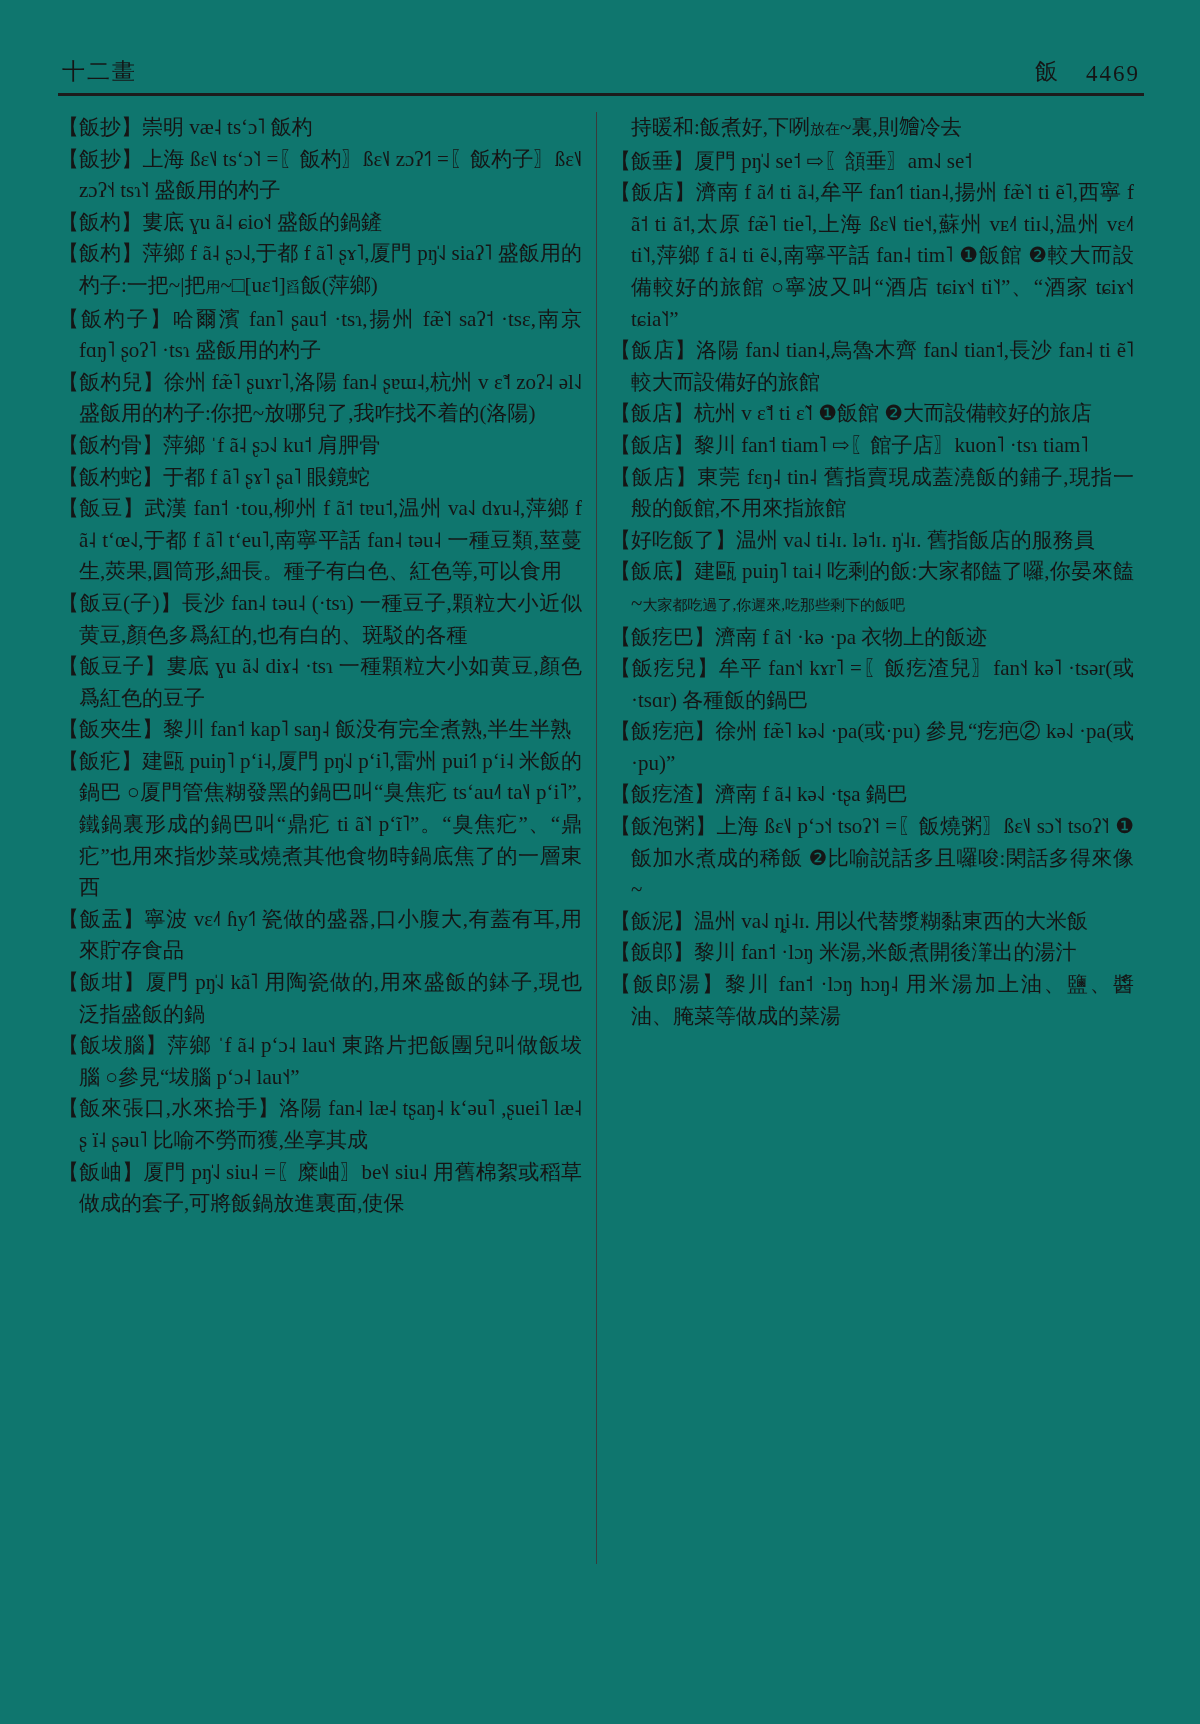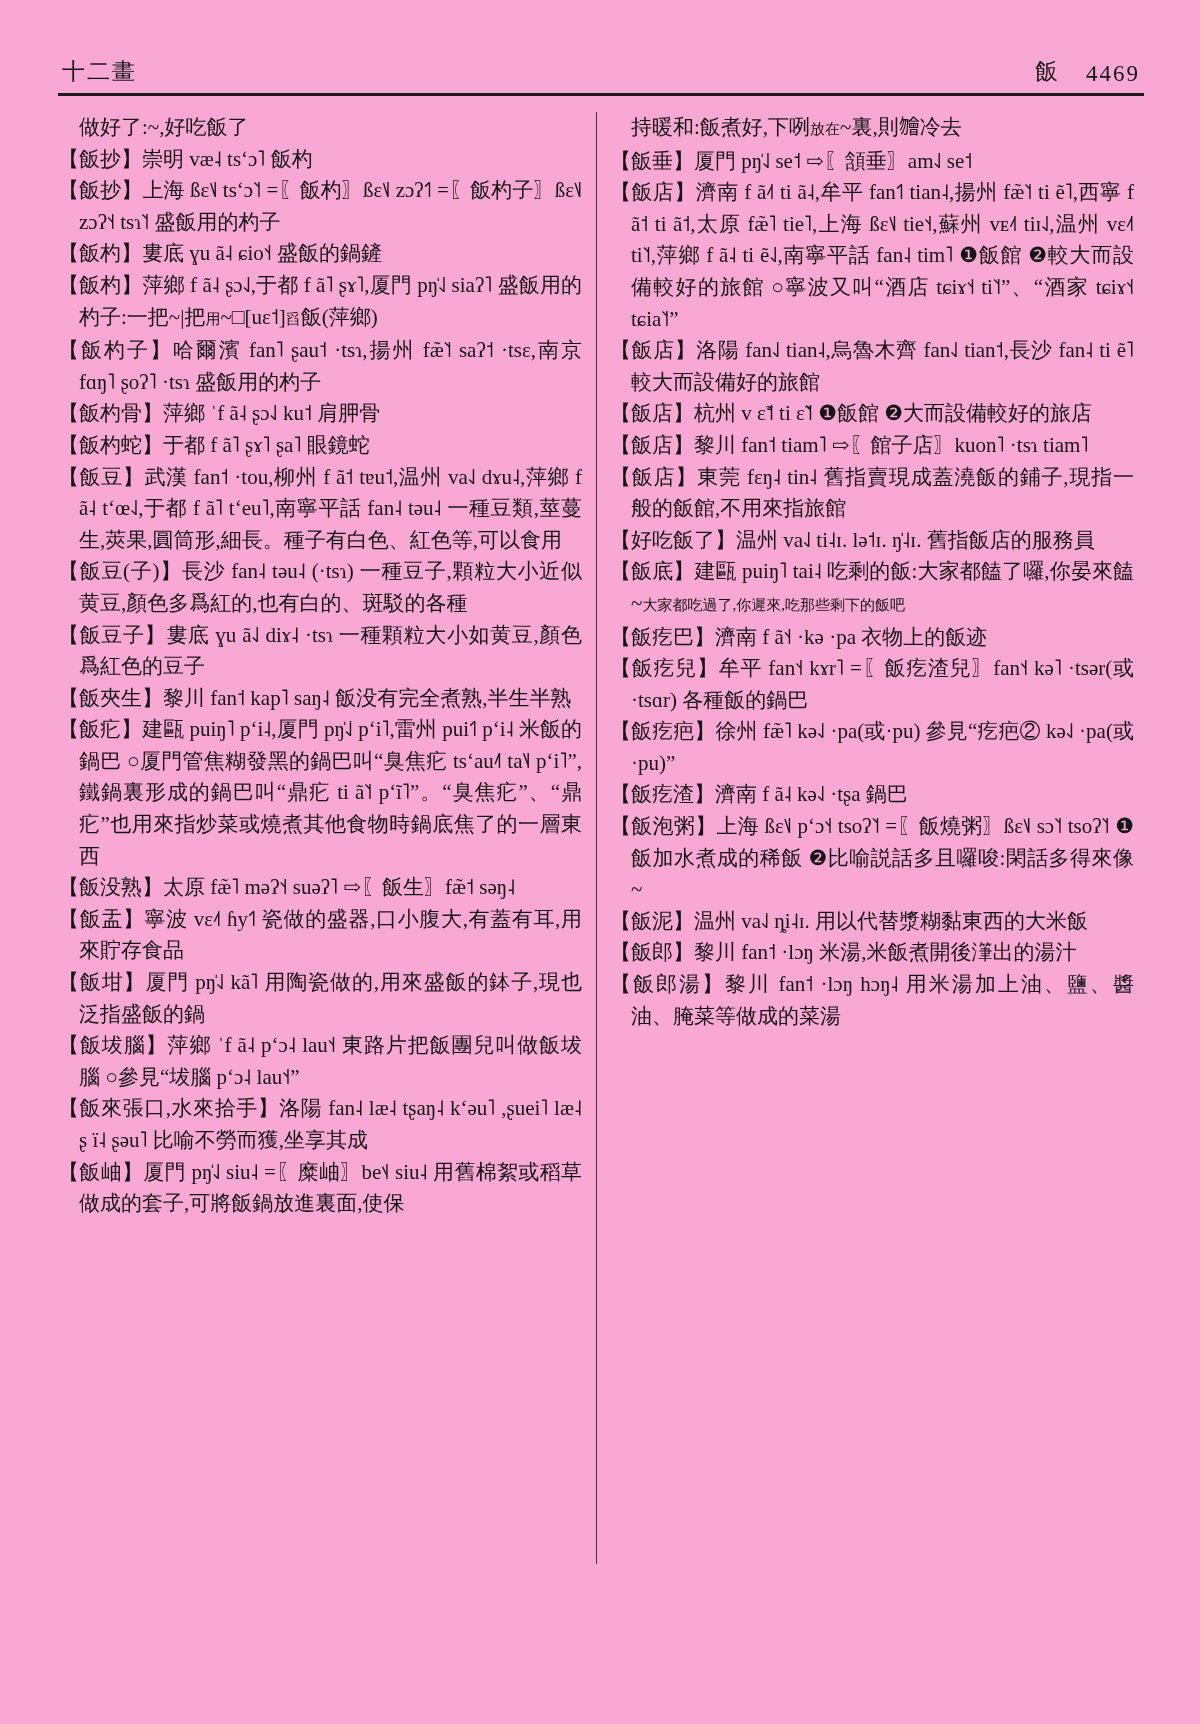--- a/index.html
+++ b/index.html
@@ -1,21 +1,21 @@
 <!DOCTYPE html>
 <html><head>
 <meta charset="utf-8">
 <style>
   html,body{margin:0;padding:0;}
   body{background:#e8e8e6;}
   .page{
     position:relative;
     width:1200px;height:1724px;
     margin:0 auto;
-    background:#f9a8d4;
+    background:#0f766e;
     color:#151515;
     font-family:"Liberation Serif","DejaVu Serif",serif;
     overflow:hidden;
     box-sizing:border-box;
   }
   .page-header{
     display:flex;
     justify-content:space-between;
     align-items:flex-end;
     padding:56px 60px 6px 62px;
@@ -68,34 +68,33 @@
     <span class="right-group">
       <span>飯</span>
       <span>4469</span>
     </span>
   </div>
 
   <div class="header-rule"></div>
 
   <div class="columns">
     <div class="col" id="left-col">
-        <p class="entry cont">做好了:~,好吃飯了</p>
         <p class="entry"><span class="hw">【飯抄】</span>崇明 væ˨ tsʻɔ˥ 飯杓</p>
         <p class="entry"><span class="hw">【飯抄】</span>上海 ßɛ˦˩ tsʻɔ˥˦ =〖飯杓〗ßɛ˦˩ zɔʔ˦˥ =〖飯杓子〗ßɛ˦˩ zɔʔ˦˧ tsɿ˥˦ 盛飯用的杓子</p>
         <p class="entry"><span class="hw">【飯杓】</span>婁底 ɣu ã˨ ɕio˦˧ 盛飯的鍋鏟</p>
         <p class="entry"><span class="hw">【飯杓】</span>萍鄉 f ã˨ ʂɔ˨˩,于都 f ã˥ ʂɤ˥,厦門 pŋ̍˨˩ siaʔ˥ 盛飯用的杓子:一把~|把<span class="sm">用</span>~□[uɛ˦]<span class="sm">舀</span>飯(萍鄉)</p>
         <p class="entry"><span class="hw">【飯杓子】</span>哈爾濱 fan˥ ʂau˦ ·tsɿ,揚州 fæ̃˥˦ saʔ˦ ·tsɛ,南京 fɑŋ˥ ʂoʔ˥ ·tsɿ 盛飯用的杓子</p>
+        <p class="entry"><span class="hw">【飯杓兒】</span>徐州 fæ̃˥ ʂuɤr˥,洛陽 fan˨ ʂɐɯ˨,杭州 v ɛ̃˦ zoʔ˨ əl˨˩ 盛飯用的杓子:你把~放哪兒了,我咋找不着的(洛陽)</p>
         <p class="entry"><span class="hw">【飯杓骨】</span>萍鄉 ˈf ã˨ ʂɔ˨˩ ku˦ 肩胛骨</p>
         <p class="entry"><span class="hw">【飯杓蛇】</span>于都 f ã˥ ʂɤ˥ ʂa˥ 眼鏡蛇</p>
         <p class="entry"><span class="hw">【飯豆】</span>武漢 fan˦ ·tou,柳州 f ã˦ tɐu˦,温州 va˨˩ dɤu˨,萍鄉 f ã˨ tʻœ˨˩,于都 f ã˥ tʻeu˥,南寧平話 fan˨ təu˨ 一種豆類,莖蔓生,莢果,圓筒形,細長。種子有白色、紅色等,可以食用</p>
         <p class="entry"><span class="hw">【飯豆(子)】</span>長沙 fan˨ təu˨ (·tsɿ) 一種豆子,顆粒大小近似黄豆,顏色多爲紅的,也有白的、斑駁的各種</p>
         <p class="entry"><span class="hw">【飯豆子】</span>婁底 ɣu ã˨˩ diɤ˨ ·tsɿ 一種顆粒大小如黄豆,顏色爲紅色的豆子</p>
         <p class="entry"><span class="hw">【飯夾生】</span>黎川 fan˦ kap˥ saŋ˨ 飯没有完全煮熟,半生半熟</p>
         <p class="entry"><span class="hw">【飯疕】</span>建甌 puiŋ˥ pʻi˨,厦門 pŋ̍˨˩ pʻi˥,雷州 pui˦˥ pʻi˨ 米飯的鍋巴 ○厦門管焦糊發黑的鍋巴叫“臭焦疕 tsʻau˨˥ ta˥˨ pʻi˥”,鐵鍋裏形成的鍋巴叫“鼎疕 ti ã˥˦ pʻĩ˥”。“臭焦疕”、“鼎疕”也用來指炒菜或燒煮其他食物時鍋底焦了的一層東西</p>
-        <p class="entry"><span class="hw">【飯没熟】</span>太原 fæ̃˥ məʔ˦˧ suəʔ˥ ⇨〖飯生〗fæ̃˦ səŋ˨</p>
         <p class="entry"><span class="hw">【飯盂】</span>寧波 vɛ˨˦ ɦy˦˥ 瓷做的盛器,口小腹大,有蓋有耳,用來貯存食品</p>
         <p class="entry"><span class="hw">【飯坩】</span>厦門 pŋ̍˨˩ kã˥ 用陶瓷做的,用來盛飯的鉢子,現也泛指盛飯的鍋</p>
         <p class="entry"><span class="hw">【飯坺腦】</span>萍鄉 ˈf ã˨ pʻɔ˨ lau˦˧ 東路片把飯團兒叫做飯坺腦 ○參見“坺腦 pʻɔ˨ lau˦˧”</p>
         <p class="entry"><span class="hw">【飯來張口,水來拾手】</span>洛陽 fan˨ læ˨ tʂaŋ˨ kʻəu˥ ,ʂuei˥ læ˨ ʂ ï˨ ʂəu˥ 比喻不勞而獲,坐享其成</p>
         <p class="entry"><span class="hw">【飯岫】</span>厦門 pŋ̍˨˩ siu˨ =〖糜岫〗be˦˨ siu˨ 用舊棉絮或稻草做成的套子,可將飯鍋放進裏面,使保</p>
       </div>
     <div class="col-divider"></div>
     <div class="col" id="right-col">
         <p class="entry cont">持暖和:飯煮好,下咧<span class="sm">放在</span>~裏,則𣍐冷去</p>
         <p class="entry"><span class="hw">【飯垂】</span>厦門 pŋ̍˨˩ se˦ ⇨〖頷垂〗am˨˩ se˦</p>

